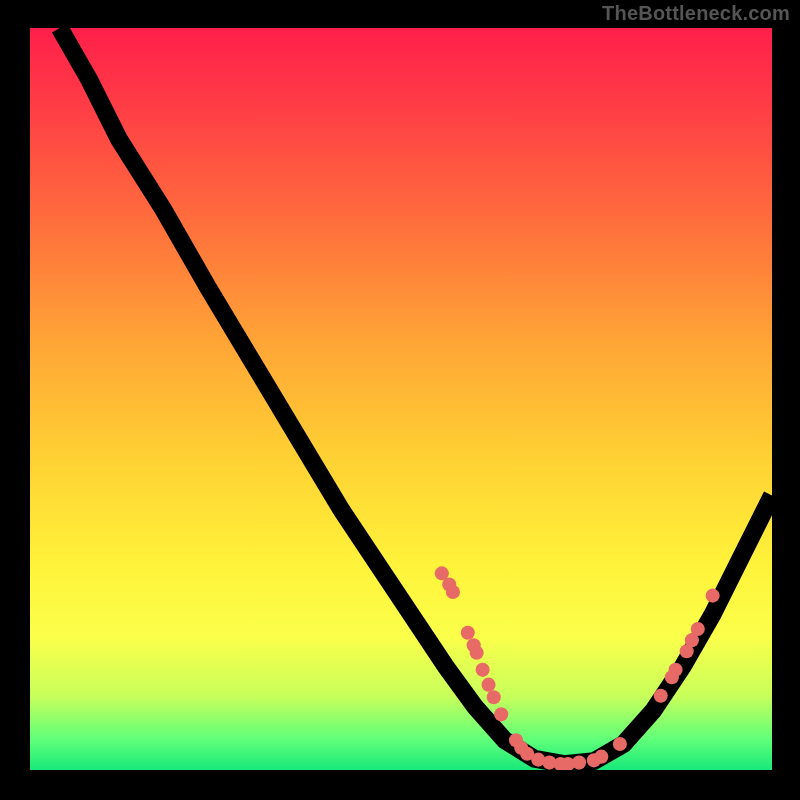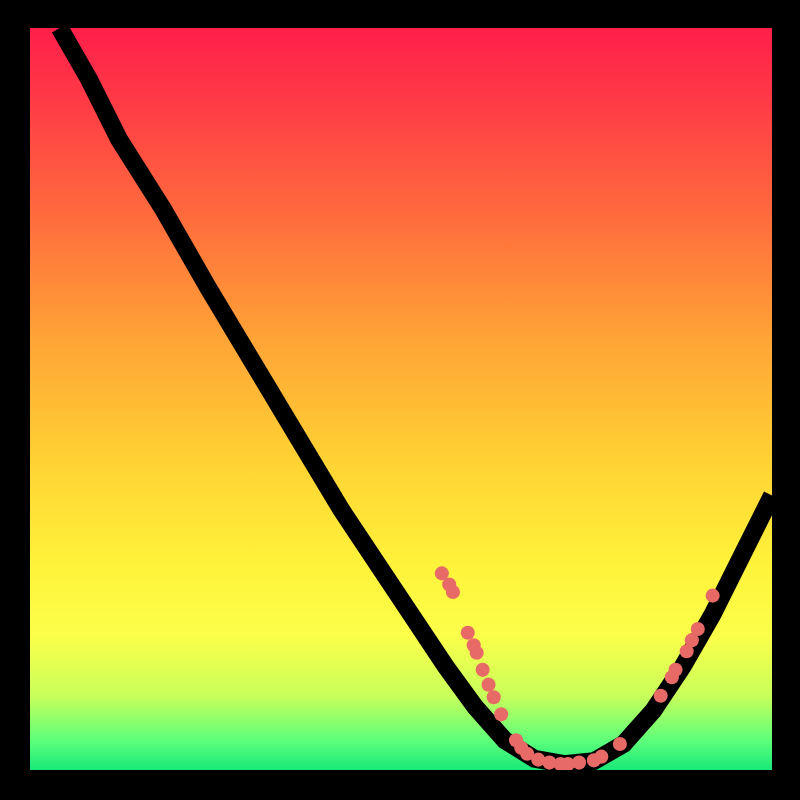--- a/index.html
+++ b/index.html
@@ -64,20 +64,21 @@
   .pt {
     fill: #e86a66;
     stroke: none;
   }
 </style>
 </head>
 <body>
 
 <div class="frame">
 
+  <div class="watermark">TheBottleneck.com</div>
 
   <div class="plot-area">
     <div class="gradient"></div>
 
     <svg class="overlay" viewBox="0 0 100 100" preserveAspectRatio="none">
       <path class="curve" d="M 4 0 L 8 7 L 12 15 L 18 24.5 L 24 35 L 30 45 L 36 55 L 42 65 L 48 74 L 52 80 L 56 86 L 60 91.5 L 64 96 L 68 98.5 L 72 99.2 L 76 98.8 L 80 96.5 L 84 92 L 88 86 L 92 79 L 96 71 L 100 63"></path>
       <g>
           <circle cx="55.5" cy="73.5" r="0.95" class="pt"></circle>
           <circle cx="56.5" cy="75" r="0.95" class="pt"></circle>
           <circle cx="57" cy="76" r="0.95" class="pt"></circle>

